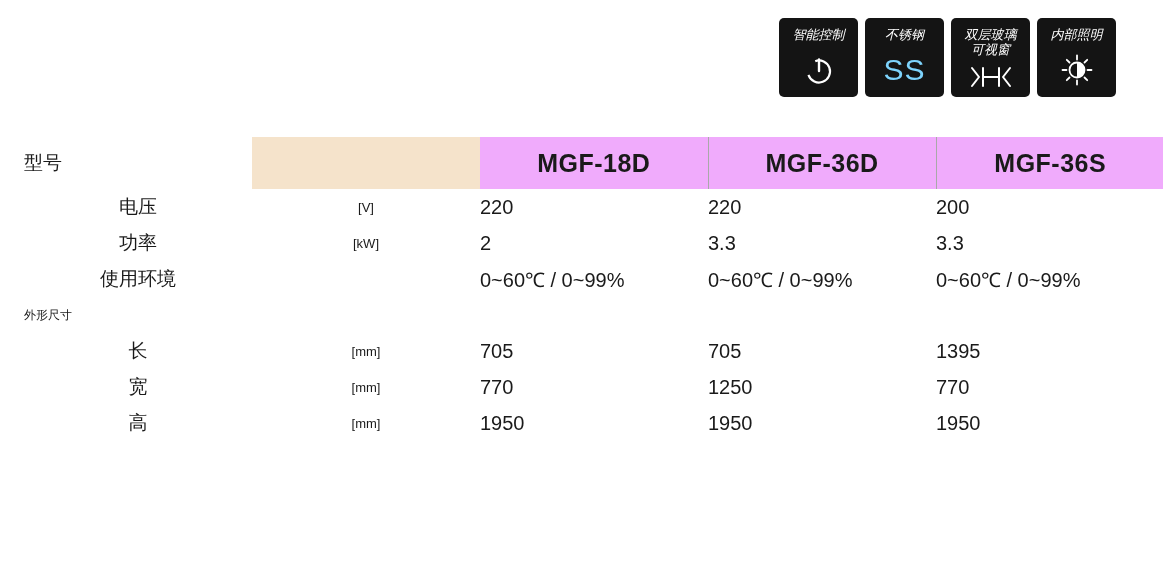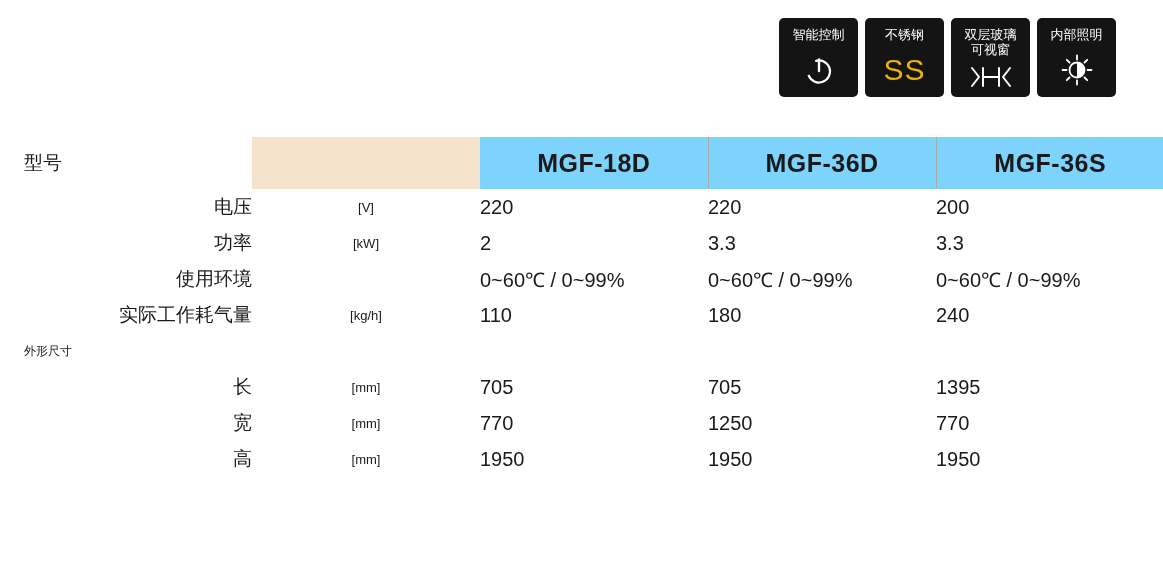--- a/index.html
+++ b/index.html
@@ -35,32 +35,33 @@
     padding-top: 9px;
     box-sizing: border-box;
   }
   .badge-label {
     color: #ffffff;
     font-size: 13px;
     line-height: 15px;
     text-align: center;
     letter-spacing: 0px;
     white-space: pre-line;
+    font-style: italic;
   }
   .badge-icon {
     flex: 1;
     display: flex;
     align-items: center;
     justify-content: center;
     color: #ffffff;
   }
   .badge-icon svg { display: block; }
   .ss-text {
     font-size: 30px;
-    color: #eab308;
+    color: #7dd3fc;
     font-family: "Liberation Sans", sans-serif;
     letter-spacing: 1px;
     line-height: 30px;
   }
 
   
   .table-wrap {
     position: absolute;
     left: 24px;
     top: 137px;
@@ -74,21 +75,21 @@
   table.spec td, table.spec th {
     border: 0;
     padding: 0;
   }
   .rowline td {
     border-bottom: 1px solid #a9a9a9;
   }
   .c-name {
     width: 176px;
     font-size: 19px;
-    text-align: right;
+    text-align: center;
     padding-left: 6px;
     height: 36px;
     vertical-align: middle;
     white-space: nowrap;
   }
   .c-unit {
     width: 53px;
     font-size: 13px;
     text-align: center;
     vertical-align: middle;
@@ -112,21 +113,21 @@
     padding-left: 6px;
     height: 52px;
     vertical-align: middle;
     background: #ffffff;
   }
   .hdr-unit {
     background: #f5e3cb;
     border-left: 1px solid #a9a9a9;
   }
   .hdr-model {
-    background: #7dd3fc;
+    background: #f0abfc;
     font-size: 25px;
     font-weight: bold;
     text-align: center;
     vertical-align: middle;
     letter-spacing: 0.5px;
   }
   .hdr-model.sep { border-right: 1px solid #a9a9a9; }
   .hdr-row td { border-bottom: 1px solid #a9a9a9; }
 
   
@@ -237,27 +238,20 @@
 
       <tr class="rowline">
         <td class="c-name">使用环境</td>
         <td class="c-unit"></td>
         <td class="c-val">0~60℃ / 0~99%</td>
         <td class="c-val">0~60℃ / 0~99%</td>
         <td class="c-val last">0~60℃ / 0~99%</td>
       </tr>
 
 
-      <tr class="rowline">
-        <td class="c-name">实际工作耗气量</td>
-        <td class="c-unit">[kg/h]</td>
-        <td class="c-val">110</td>
-        <td class="c-val">180</td>
-        <td class="c-val last">240</td>
-      </tr>
 
       <tr class="section-row">
         <td class="section-label">外形尺寸</td>
         <td class="section-blank-unit"></td>
         <td class="section-blank-val"></td>
         <td class="section-blank-val"></td>
         <td class="section-blank-val last"></td>
       </tr>
 
       <tr class="rowline">

